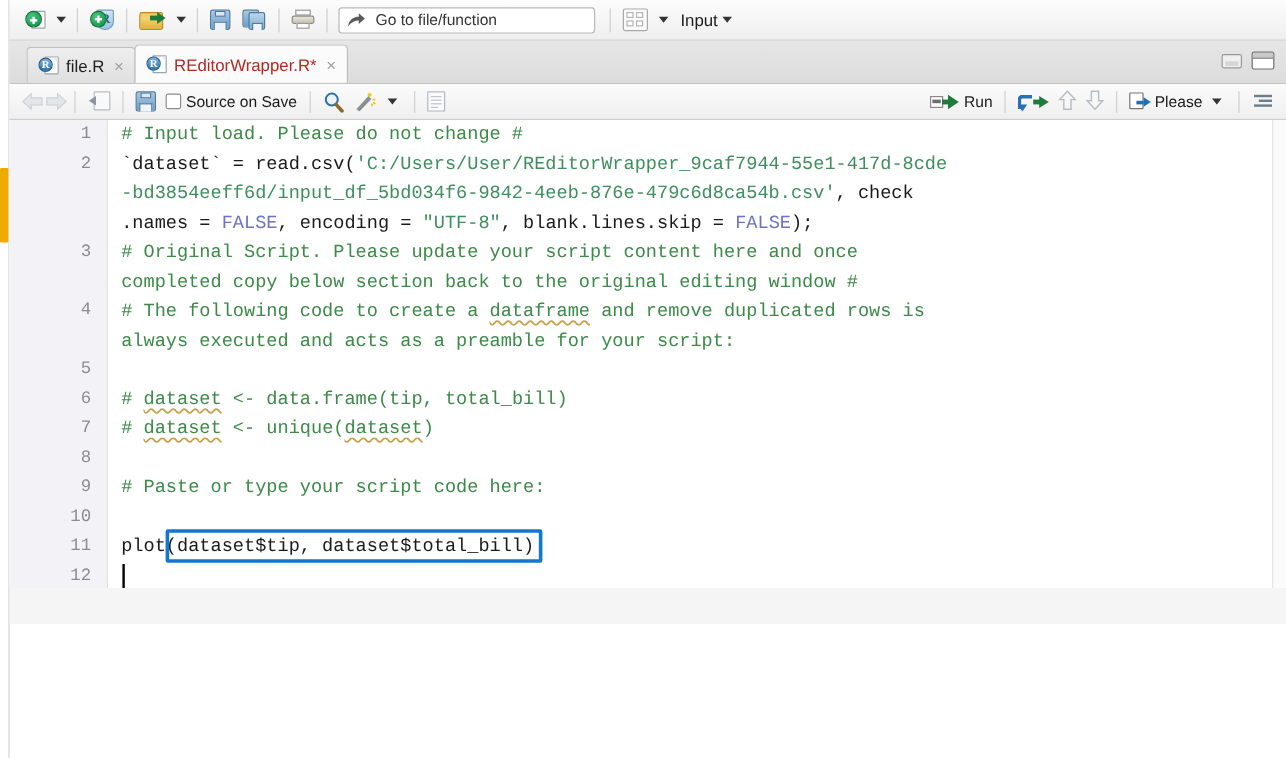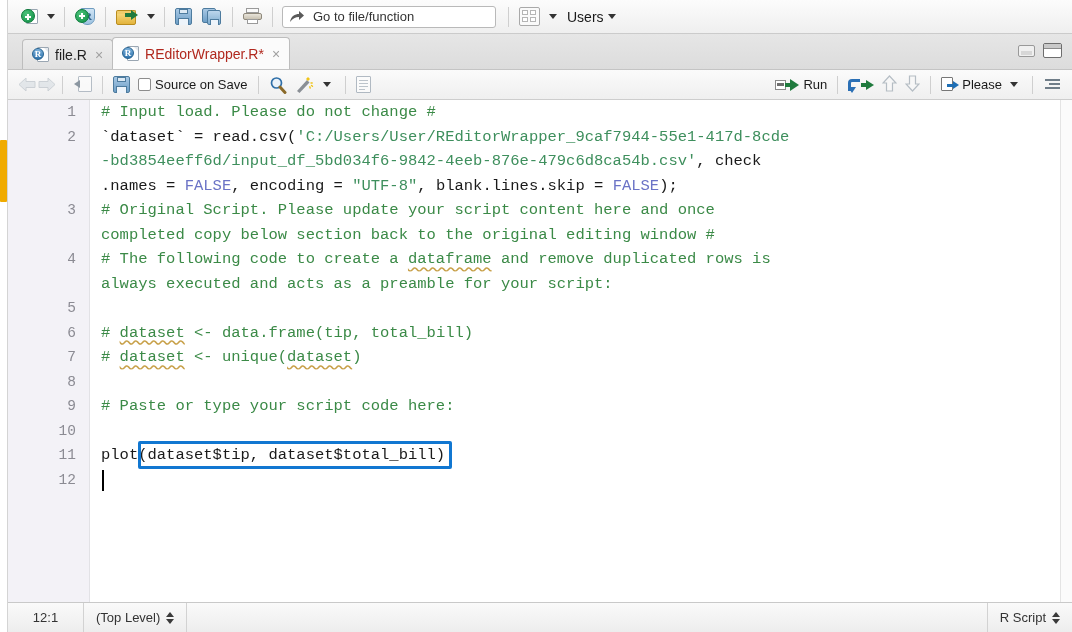--- a/index.html
+++ b/index.html
@@ -4,21 +4,21 @@
 <style>
   * { box-sizing: border-box; margin: 0; padding: 0; }
   html, body {
     width: 1072px; height: 632px;
     background: #ffffff;
     font-family: "Liberation Sans", sans-serif;
     overflow: hidden;
   }
   #app {
     position: relative;
-    width: 1072px; height: 632px;
+    width: 1072px; height: 520px;
     background: #f3f3f3;
   }
 
   
   .left-strip {
     position: absolute; left: 0; top: 0; width: 8px; height: 632px;
     background: #ffffff;
     border-right: 1px solid #d4d4d4;
   }
   .left-marker {
@@ -541,21 +541,21 @@
     <div class="tb-btn">
       <span class="ic ic-panes">
         <span class="q q1"></span>
           <span class="q q2"></span>
         <span class="q q3"></span>
           <span class="q q4"></span>
       </span>
     </div>
     <span class="caret"></span>
 
-    <span class="addins-label">Users</span>
+    <span class="addins-label">Input</span>
     <span class="caret"></span>
   </div>
 
   <div class="source-pane">
 
     <div class="tabbar">
 
       <div class="tab">
         <span class="ic ic-rdoc">
           <span class="pg"></span>
@@ -716,34 +716,15 @@
     <div class="code-area">
       <div class="gutter"></div>
       <div class="code-scroll" id="code-scroll"><div class="crow"><span class="cnum">1</span><span class="ctext"><span class="cmt"># Input load. Please do not change #</span></span></div><div class="crow"><span class="cnum">2</span><span class="ctext"><span>`dataset` = read.csv(</span><span class="str">'C:/Users/User/REditorWrapper_9caf7944-55e1-417d-8cde</span></span></div><div class="crow"><span class="cnum"></span><span class="ctext"><span class="str">-bd3854eeff6d/input_df_5bd034f6-9842-4eeb-876e-479c6d8ca54b.csv'</span><span>, check</span></span></div><div class="crow"><span class="cnum"></span><span class="ctext"><span>.names = </span><span class="cst">FALSE</span><span>, encoding = </span><span class="str">"UTF-8"</span><span>, blank.lines.skip = </span><span class="cst">FALSE</span><span>);</span></span></div><div class="crow"><span class="cnum">3</span><span class="ctext"><span class="cmt"># Original Script. Please update your script content here and once</span></span></div><div class="crow"><span class="cnum"></span><span class="ctext"><span class="cmt">completed copy below section back to the original editing window #</span></span></div><div class="crow"><span class="cnum">4</span><span class="ctext"><span class="cmt"># The following code to create a </span><span class="cmt spell">dataframe</span><span class="cmt"> and remove duplicated rows is</span></span></div><div class="crow"><span class="cnum"></span><span class="ctext"><span class="cmt">always executed and acts as a preamble for your script:</span></span></div><div class="crow"><span class="cnum">5</span><span class="ctext"><span></span></span></div><div class="crow"><span class="cnum">6</span><span class="ctext"><span class="cmt"># </span><span class="cmt spell">dataset</span><span class="cmt"> &lt;- data.frame(tip, total_bill)</span></span></div><div class="crow"><span class="cnum">7</span><span class="ctext"><span class="cmt"># </span><span class="cmt spell">dataset</span><span class="cmt"> &lt;- unique(</span><span class="cmt spell">dataset</span><span class="cmt">)</span></span></div><div class="crow"><span class="cnum">8</span><span class="ctext"><span></span></span></div><div class="crow"><span class="cnum">9</span><span class="ctext"><span class="cmt"># Paste or type your script code here:</span></span></div><div class="crow"><span class="cnum">10</span><span class="ctext"><span></span></span></div><div class="crow"><span class="cnum">11</span><span class="ctext"><span>plot(dataset$tip, dataset$total_bill)</span></span></div><div class="crow"><span class="cnum">12</span><span class="ctext"><span></span></span></div></div>
 
       <div class="hl-box" id="hl-box" style="left: 130.32px; top: 341px; width: 313.89px; height: 28px; border-color: rgb(17, 119, 209);"></div>
       <div class="caret-bar" id="caret-bar" style="left: 94px; top: 369.5px; height: 21px;"></div>
 
       <div class="scrollbar-v"></div>
     </div>
 
-    <div class="statusbar">
-      <div class="status-cell status-pos">
-        <span>12:1</span>
-      </div>
-      <div class="status-cell status-scope">
-        <span>(Top Level)</span>
-        <span class="spinner">
-          <span class="up"></span>
-            <span class="dn"></span>
-        </span>
-      </div>
-      <div class="status-cell status-right">
-        <span>R Script</span>
-        <span class="spinner">
-          <span class="up"></span>
-            <span class="dn"></span>
-        </span>
-      </div>
-    </div>
 
   </div>
 </div>
 
 </body></html>

